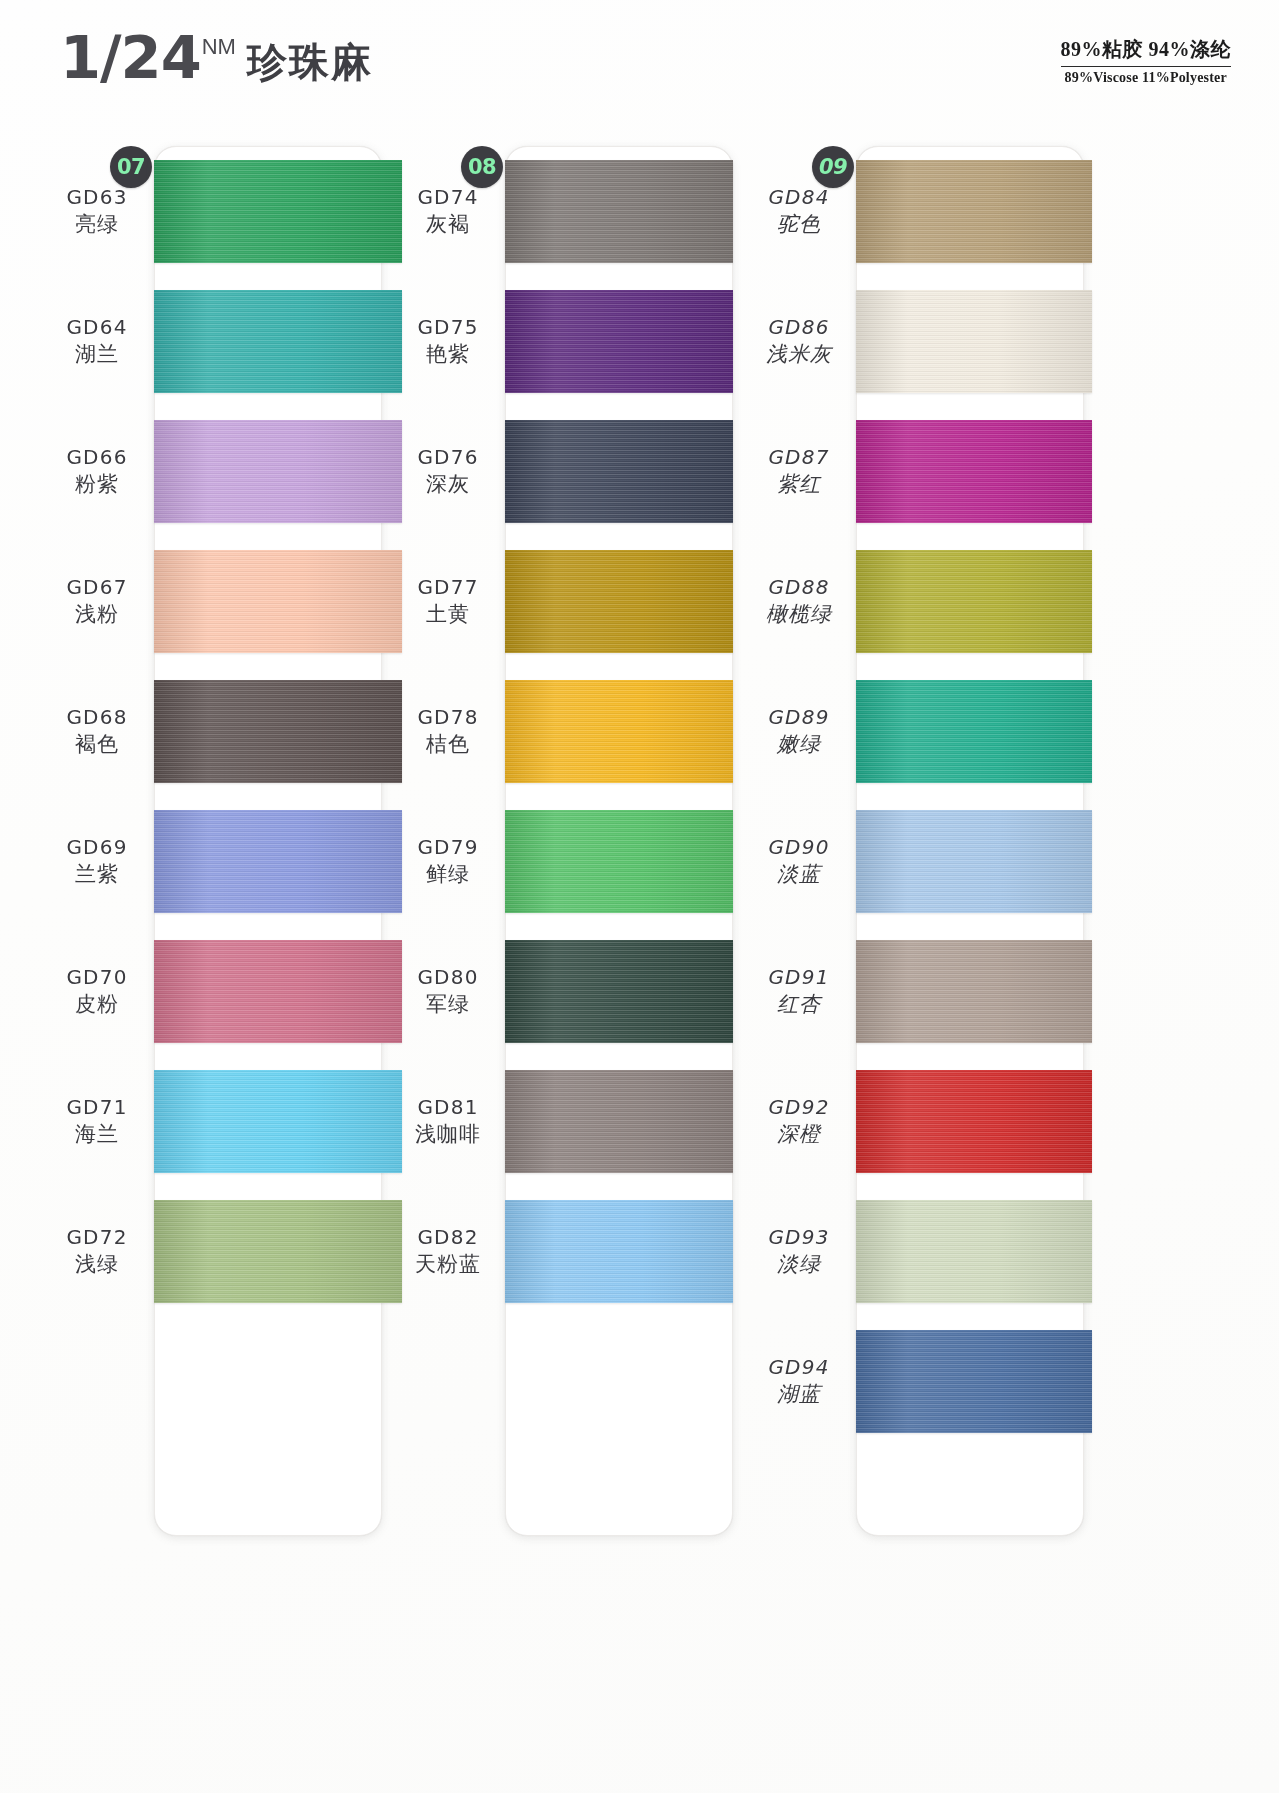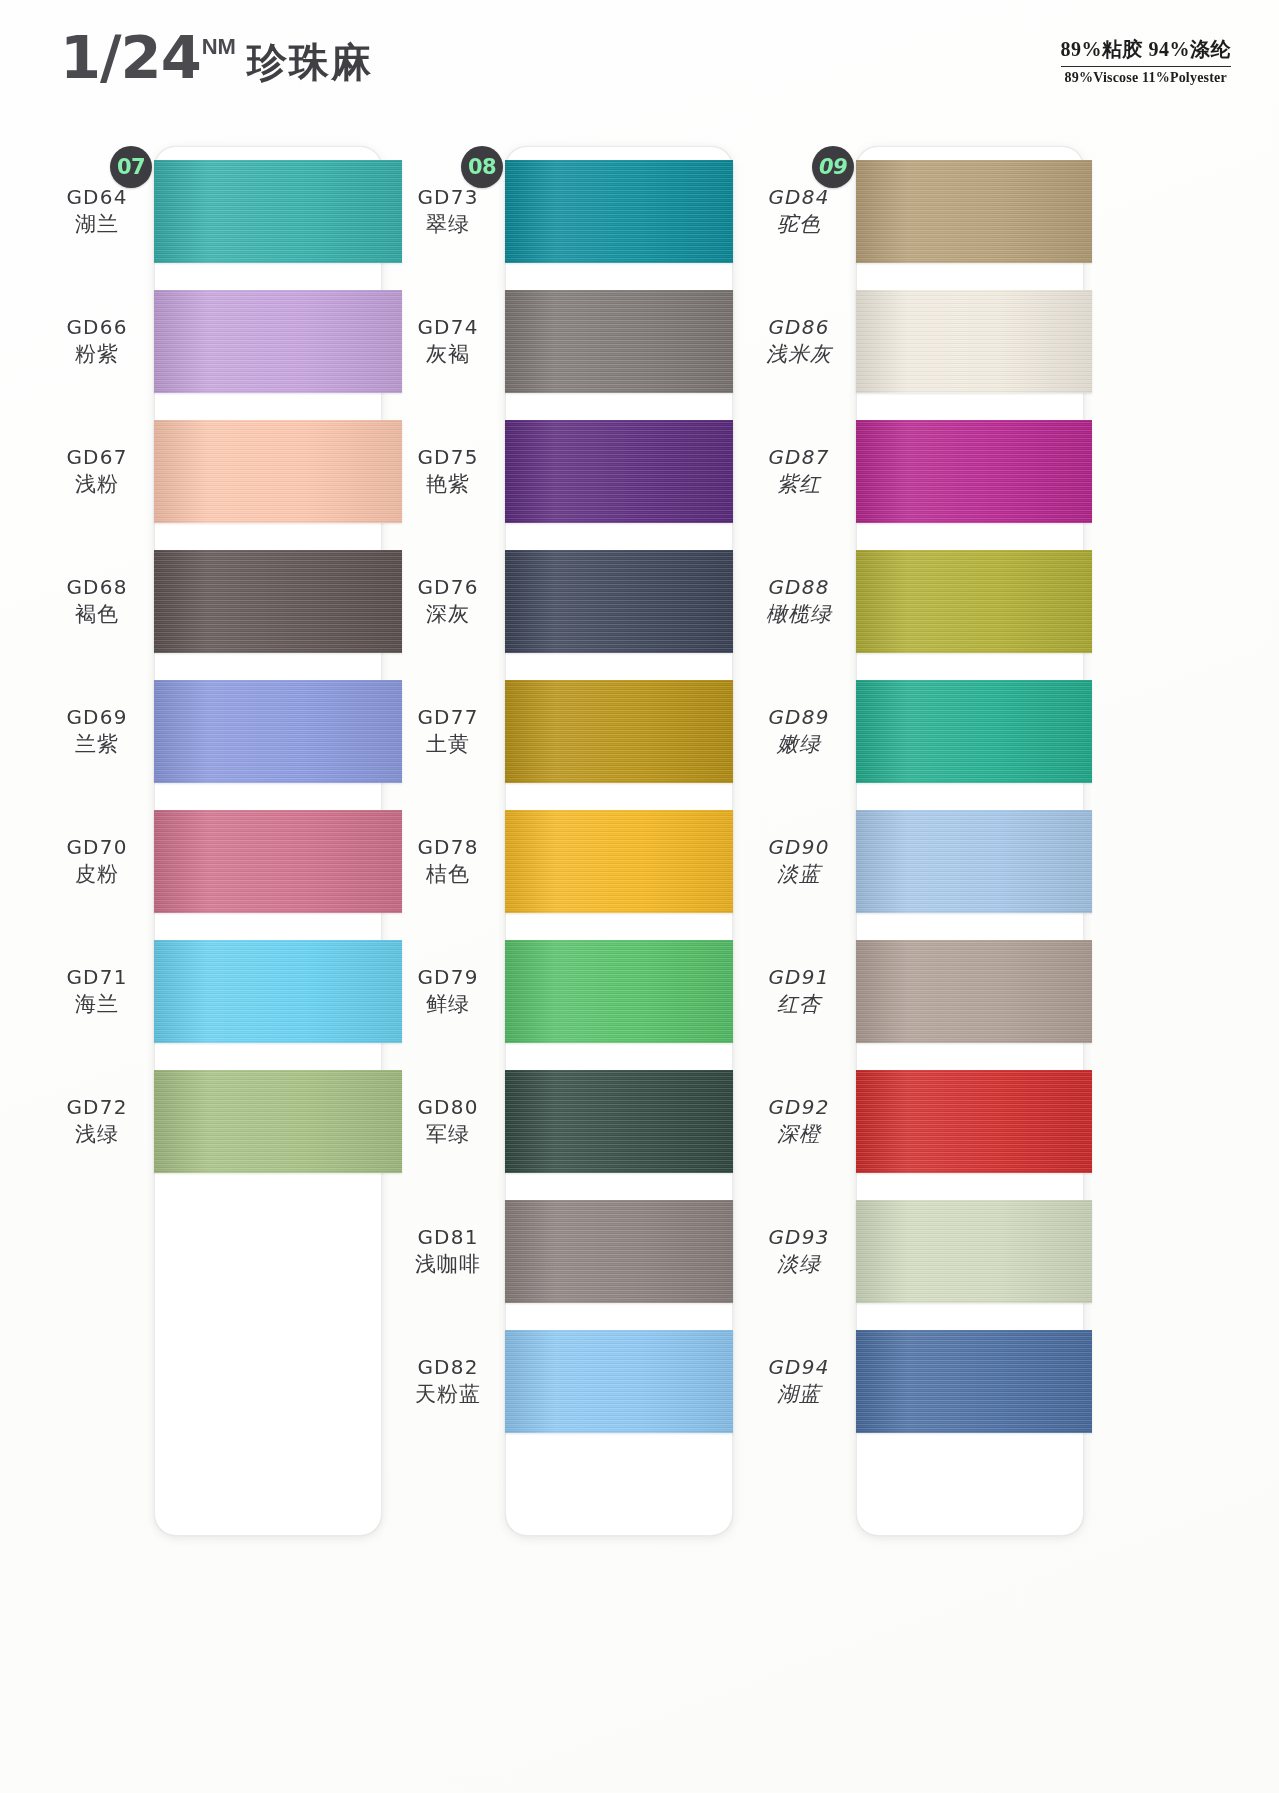--- a/index.html
+++ b/index.html
@@ -23,21 +23,21 @@
   .title-wrap {
     position: absolute; left: 60px; top: 28px;
     display: flex; align-items: baseline;
   }
   .title-num {
     font-size: 59px; font-weight: bold; color: #4a4a4f;
     letter-spacing: -1px; line-height: 1;
     font-family: "DejaVu Sans", sans-serif;
   }
   .title-sup {
-    font-size: 22px; font-weight: bold; color: #4a4a4f;
+    font-size: 22px; font-weight: normal; color: #4a4a4f;
     position: relative; top: -24px; left: 1px;
     letter-spacing: 0px;
   }
   .title-cn {
     font-size: 40px; font-weight: bold; color: #3f3f44;
     margin-left: 12px; letter-spacing: 2px;
     position: relative; top: -2px;
   }
 
   .comp {
@@ -174,20 +174,27 @@
     </div>
   </div>
 
   <div class="columns" id="columns">
       <div class="col">
         <div class="badge">07</div>
         <div class="card"></div>
         <div class="rows">
           <div class="row">
             <div class="label">
+              <div class="code">GD63</div>
+              <div class="name">亮绿</div>
+            </div>
+            <div class="swatch" style="background: rgb(43, 163, 94);"></div>
+          </div>
+          <div class="row">
+            <div class="label">
               <div class="code">GD64</div>
               <div class="name">湖兰</div>
             </div>
             <div class="swatch" style="background: rgb(53, 176, 171);"></div>
           </div>
           <div class="row">
             <div class="label">
               <div class="code">GD66</div>
               <div class="name">粉紫</div>
             </div>
@@ -236,27 +243,20 @@
             <div class="swatch" style="background: rgb(166, 193, 132);"></div>
           </div>
         </div>
       </div>
       <div class="col">
         <div class="badge">08</div>
         <div class="card"></div>
         <div class="rows">
           <div class="row">
             <div class="label">
-              <div class="code">GD73</div>
-              <div class="name">翠绿</div>
-            </div>
-            <div class="swatch" style="background: rgb(11, 141, 156);"></div>
-          </div>
-          <div class="row">
-            <div class="label">
               <div class="code">GD74</div>
               <div class="name">灰褐</div>
             </div>
             <div class="swatch" style="background: rgb(125, 119, 116);"></div>
           </div>
           <div class="row">
             <div class="label">
               <div class="code">GD75</div>
               <div class="name">艳紫</div>
             </div>

